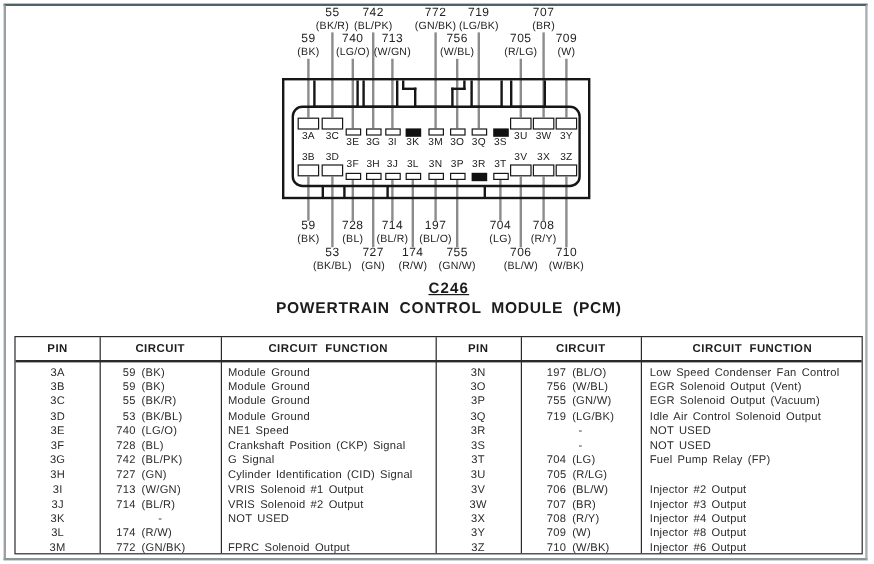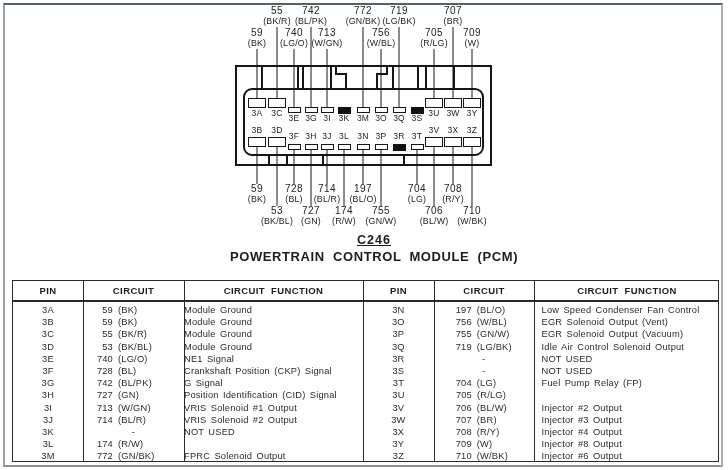--- a/index.html
+++ b/index.html
@@ -54,21 +54,21 @@
   .tbody { position: absolute; top: 23px; bottom: 0; }
   .trow { display: flex; align-items: center; height: 12.2px;
     font-size: 9.3px; letter-spacing: 0.2px; word-spacing: 1.5px; color: #2b2b2b; }
   .c-pin { text-align: center; }
   .c-circ { display: flex; }
   .c-circ .cnum { display: inline-block; text-align: right; }
   .c-circ .ccode { margin-left: 5px; }
   .c-circ.dash { display: block; text-align: center; }
   .tbody-left  .c-pin { width: 70px; }
   .tbody-left  .c-circ { width: 101px; }
-  .tbody-left  .c-func { width: 179px; }
+  .tbody-left  .c-func { width: 179px; padding-left: 6px; }
   .tbody-left  .cnum { width: 30px; }
   .tbody-right .c-pin { width: 71px; }
   .tbody-right .c-circ { width: 100px; }
   .tbody-right .c-func { width: 186px; padding-left: 8px; }
   .tbody-right .cnum { width: 38px; }
 </style>
 </head>
 <body>
 
 <div class="page">
@@ -310,21 +310,21 @@
             <span class="ccode">(BK/BL)</span>
           </span>
           <span class="c-func">Module Ground</span>
         </div>
         <div class="trow">
           <span class="c-pin">3E</span>
           <span class="c-circ">
             <span class="cnum">740</span>
             <span class="ccode">(LG/O)</span>
           </span>
-          <span class="c-func">NE1 Signal</span>
+          <span class="c-func">NE1 Speed</span>
         </div>
         <div class="trow">
           <span class="c-pin">3F</span>
           <span class="c-circ">
             <span class="cnum">728</span>
             <span class="ccode">(BL)</span>
           </span>
           <span class="c-func">Crankshaft Position (CKP) Signal</span>
         </div>
         <div class="trow">
@@ -334,21 +334,21 @@
             <span class="ccode">(BL/PK)</span>
           </span>
           <span class="c-func">G Signal</span>
         </div>
         <div class="trow">
           <span class="c-pin">3H</span>
           <span class="c-circ">
             <span class="cnum">727</span>
             <span class="ccode">(GN)</span>
           </span>
-          <span class="c-func">Position Identification (CID) Signal</span>
+          <span class="c-func">Cylinder Identification (CID) Signal</span>
         </div>
         <div class="trow">
           <span class="c-pin">3I</span>
           <span class="c-circ">
             <span class="cnum">713</span>
             <span class="ccode">(W/GN)</span>
           </span>
           <span class="c-func">VRIS Solenoid #1 Output</span>
         </div>
         <div class="trow">

